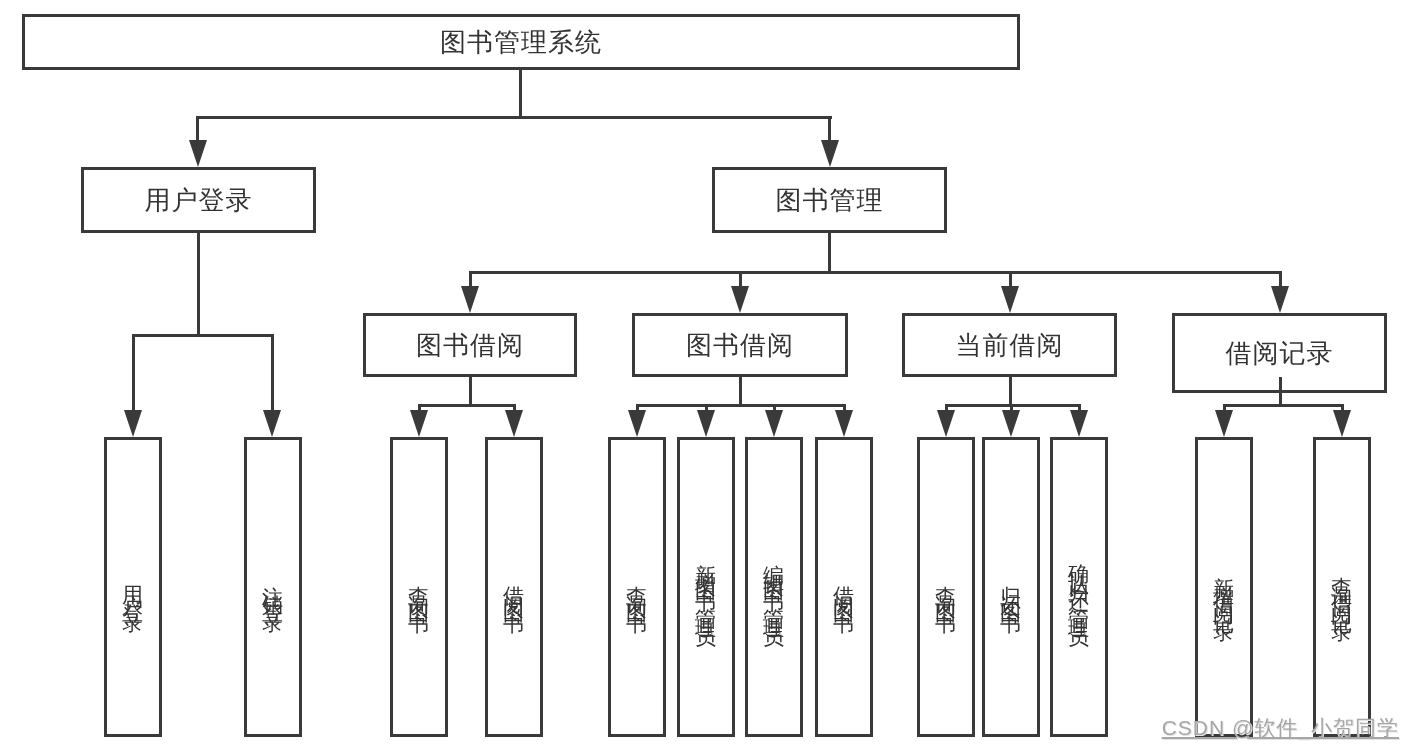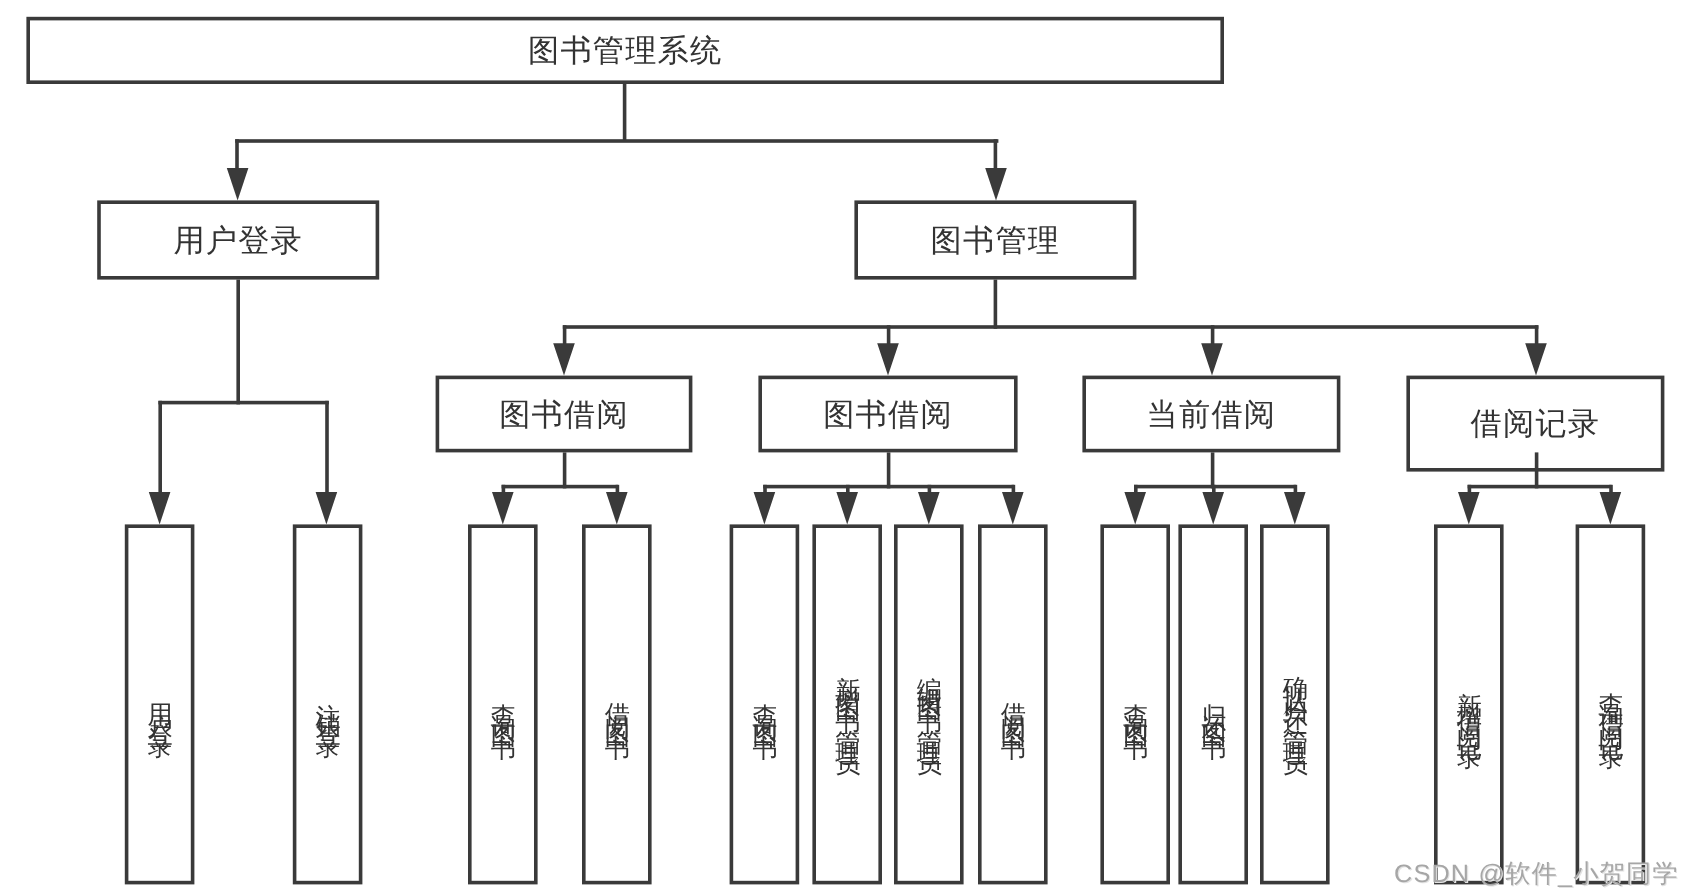--- a/index.html
+++ b/index.html
@@ -50,20 +50,21 @@
   .watermark{
     position:absolute;
     top:714px;
     right:6px;
     font-size:21px;
     color:#a6a6a6;
     text-shadow:1px 1px 0 #e3e3e3;
     letter-spacing:1px;
     white-space:nowrap;
     z-index:5;
+    text-decoration:underline;
   }
 </style>
 </head>
 <body>
 
 <div class="canvas">
 
   <div class="box hbox" style="left:22px;top:14px;width:998px;height:56px">
     <span class="lbl">图书管理系统</span>
   </div>

